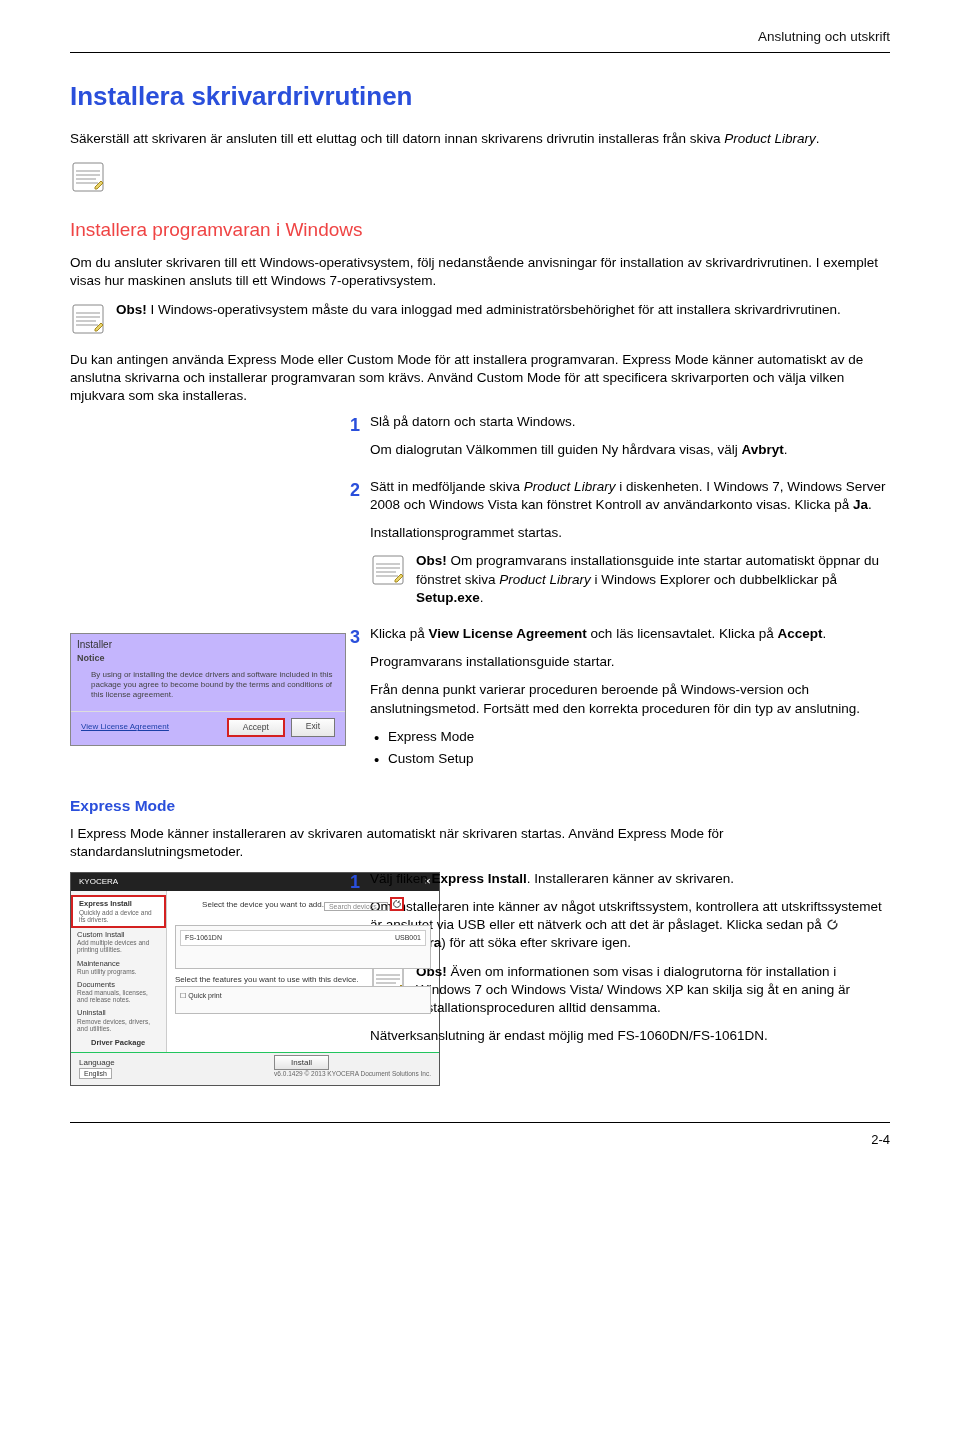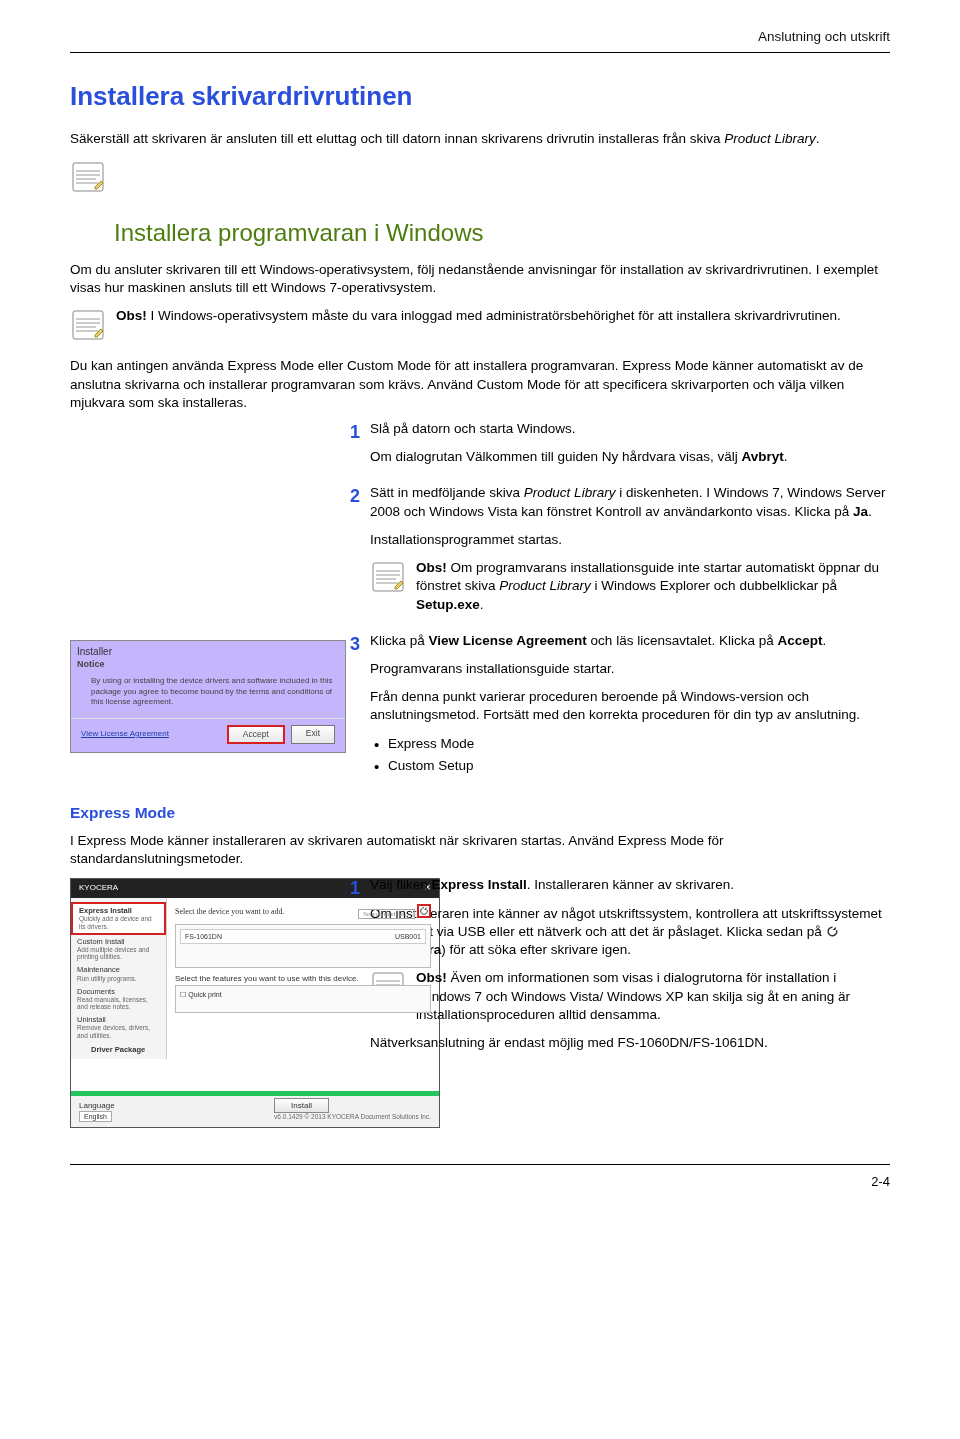--- a/index.html
+++ b/index.html
@@ -8,21 +8,21 @@
     font-size: 13.5px;
     line-height: 1.35;
     color: #000;
     background: #fff;
     width: 960px;
     padding: 28px 70px 30px 70px;
   }
   .header-region { text-align: right; color: #111; font-size: 13.5px; }
   .header-rule { border: none; border-top: 1px solid #000; margin-top: 6px; margin-bottom: 26px; }
   h1.h-chapter { color: #2a4fdb; font-size: 26px; font-weight: bold; margin-bottom: 16px; }
-  h2.h-section { color: #4d7c0f; font-size: 24px; font-weight: normal; margin-top: 22px; margin-bottom: 12px; margin-left: 44px; }
+  h2.h-section { color: #ef4444; font-size: 19px; font-weight: normal; margin-top: 22px; margin-bottom: 12px; }
   h3.h-subsection { color: #2a4fdb; font-size: 15.5px; font-weight: bold; margin-top: 24px; margin-bottom: 8px; }
   .para { margin: 8px 0; }
   .italic { font-style: italic; }
   .bold { font-weight: bold; }
   .obs-row { display: flex; align-items: flex-start; gap: 10px; margin: 10px 0 14px 0; }
   .obs-icon { width: 36px; height: 36px; flex-shrink: 0; }
   .obs-icon svg { width: 36px; height: 36px; display: block; }
   .obs-text { flex: 1; }
   .obs-label { font-weight: bold; }
   .step-table { width: 100%; margin-top: 6px; }
@@ -53,26 +53,26 @@
   .dlg-installer {
     width: 370px; border: 1px solid #555; background: #fff; font-size: 8px; color: #333;
   }
   .dlg-installer .topbar { background: #222; color: #fff; padding: 4px 8px; font-size: 8px; display:flex; justify-content:space-between; }
   .dlg-installer .midwrap { display: flex; }
   .dlg-installer .sidebar { width: 96px; background: #f4f4f4; border-right: 1px solid #ccc; padding: 4px 0; }
   .dlg-installer .side-item { padding: 3px 6px; font-size: 7.5px; line-height: 1.1; }
   .dlg-installer .side-item.active { background: #fff; border: 2px solid #d42020; font-weight: bold; }
   .dlg-installer .side-item .desc { color: #666; font-weight: normal; font-size: 6.5px; }
   .dlg-installer .mainpane { flex: 1; padding: 6px 8px; position: relative; }
-  .dlg-installer .searchrow { display:flex; justify-content: space-between; align-items:center; margin-bottom:4px;font-family:Liberation Serif, serif; }
+  .dlg-installer .searchrow { display:flex; justify-content: center; align-items:center; margin-bottom:12px; }
   .dlg-installer .search { border:1px solid #aaa; width:120px; height:12px; font-size:7px; padding:0 4px; color:#888; }
   .dlg-installer .refresh-ic { width:14px; height:14px; border:2px solid #d42020; display:inline-flex; align-items:center; justify-content:center; font-size:9px; background:#fff; }
   .dlg-installer .listbox { border:1px solid #bbb; height:44px; padding:4px; font-size:7px; background:#fafafa; margin-bottom:6px; }
   .dlg-installer .listbox .item { border:1px solid #ccc; padding:2px 4px; background:#fff; display:flex; justify-content:space-between; }
-  .dlg-installer .footer2 { display:flex; justify-content: space-between; align-items:center; padding:5px 8px; border-top:5px solid #22c55e; background:#f2f2f2;margin-top:32px; }
+  .dlg-installer .footer2 { display:flex; justify-content: space-between; align-items:center; padding:5px 8px; border-top:1px solid #22c55e; background:#f2f2f2; }
   .dlg-installer .langsel { border:1px solid #aaa; padding:1px 4px; width:58px; font-size:7px; background:#fff; }
   .dlg-installer .inst-btn { border:1px solid #888; padding:2px 16px; background:linear-gradient(#fff,#e5e5e5); font-size:8px; }
   .dlg-installer .copy { font-size:6.5px; color:#666; }
   .dlg-installer .sidetitle { font-weight:bold; padding:3px 6px 0 6px; font-size:7.5px;margin-left:14px; }
   .refresh-glyph { display:inline-block; width:13px; height:13px; vertical-align:-2px; }
   .refresh-glyph svg { width:13px; height:13px; display:inline-block; }
   .express-sec .step-figure { padding-top: 2px; }
 </style>
 </head>
 <body>

